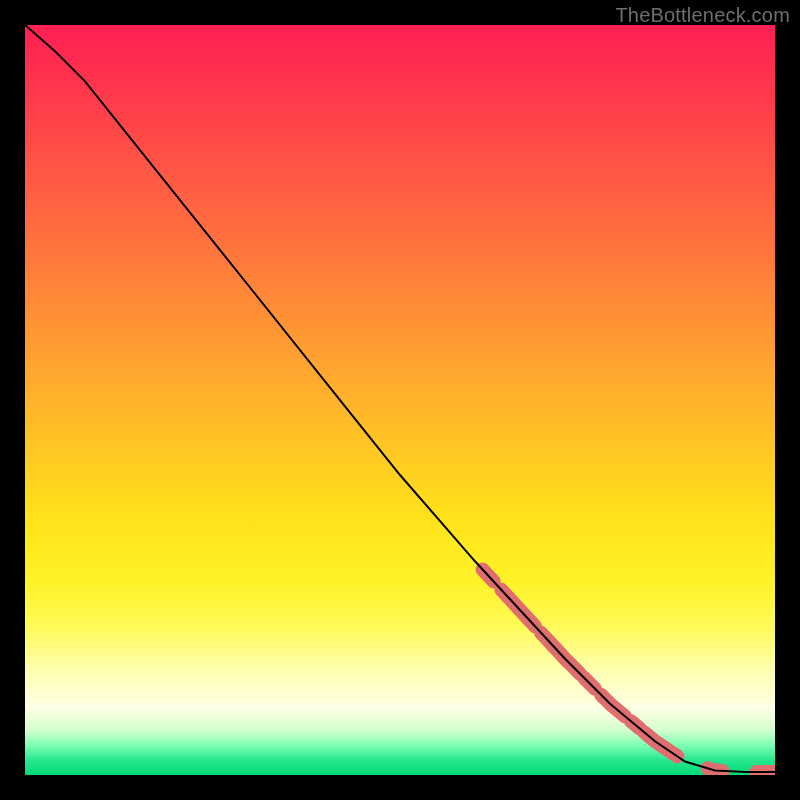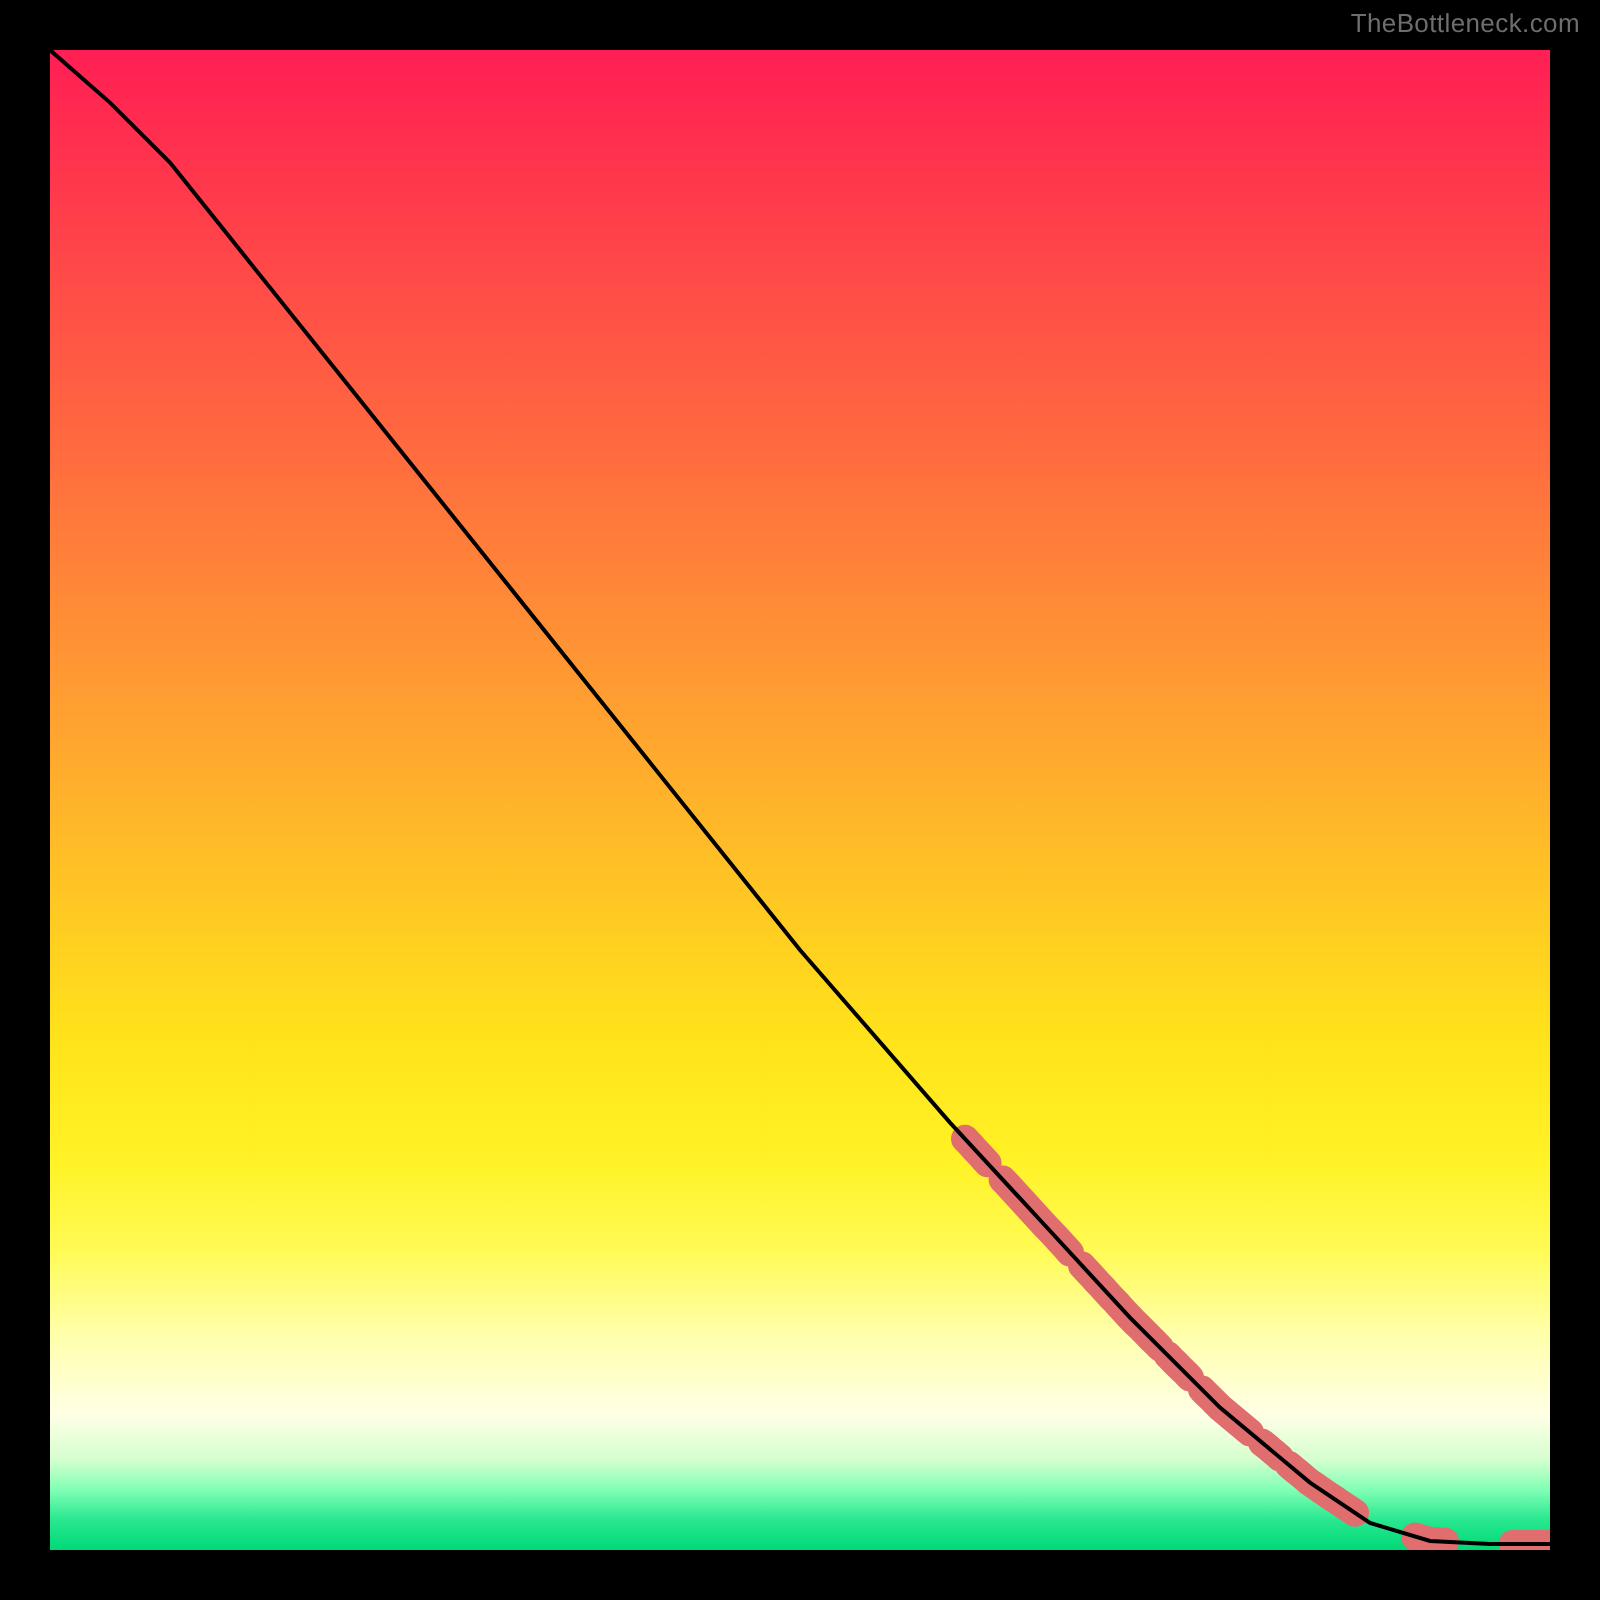--- a/index.html
+++ b/index.html
@@ -59,21 +59,21 @@
     top: 0;
     width: 750px;
     height: 750px;
     overflow: visible;
   }
   .watermark {
     position: absolute;
     top: 4px;
     right: 10px;
     color: #6e6e6e;
-    font-size: 13px;
+    font-size: 20px;
     font-weight: 500;
     letter-spacing: 0.2px;
     user-select: none;
   }
 </style>
 </head>
 <body>
 
 <div class="frame">
   <div class="plot">

